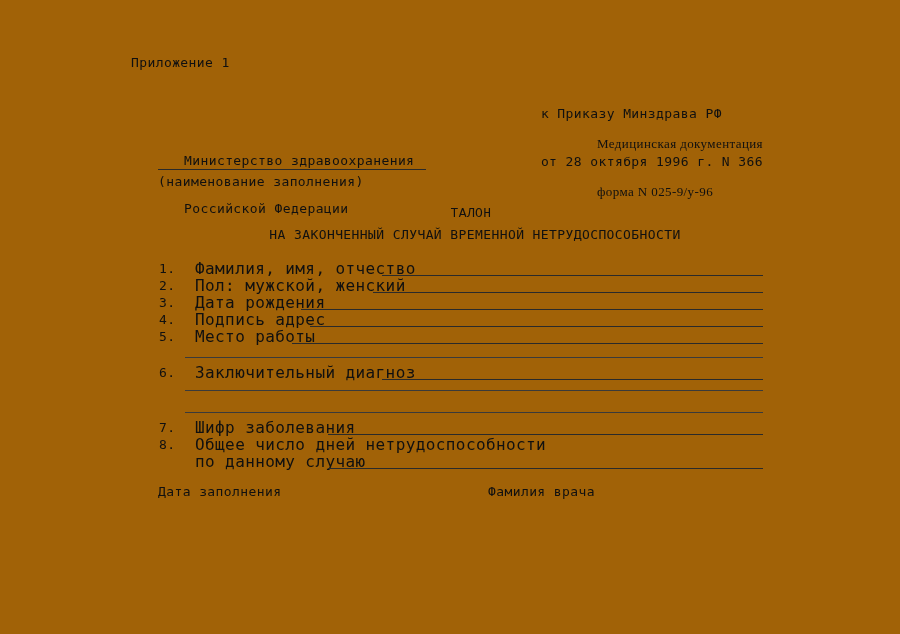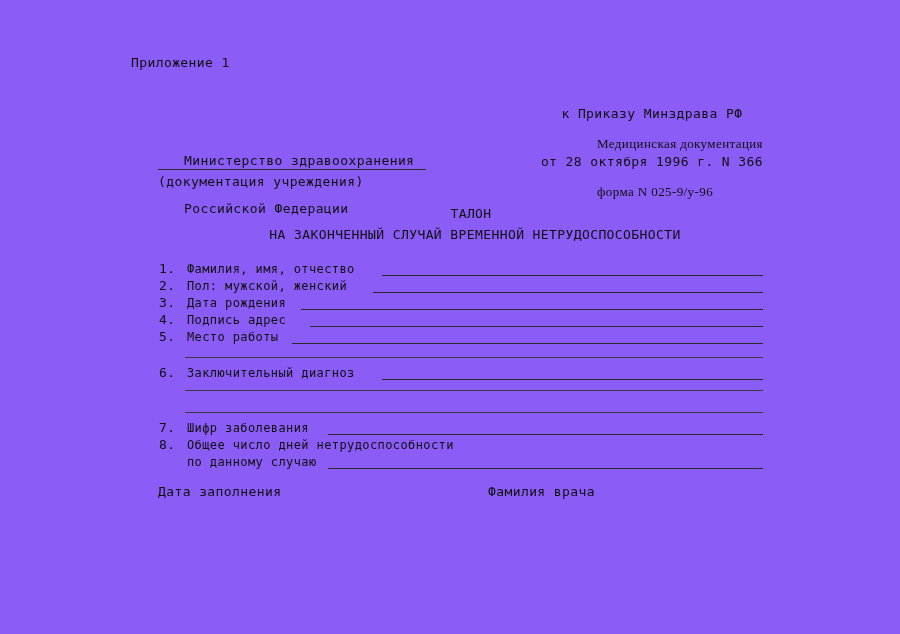--- a/index.html
+++ b/index.html
@@ -14,21 +14,21 @@
     position: relative;
     overflow: hidden;
     font-family: "DejaVu Sans Mono", "Liberation Mono", monospace;
     color: #101010;
     -webkit-font-smoothing: none;
   }
 
   .page {
     position: absolute;
     inset: 0;
-    background: #8b5cf6;
+    background: #a16207;
   }
 
   
   .t {
     position: absolute;
     white-space: pre;
     font-size: 13px;
     line-height: 16px;
     letter-spacing: 0.4px;
     color: #101010;
@@ -42,21 +42,21 @@
     height: 0;
     border-top: 1px solid #2a2a2a;
   }
 
   
   #appendix-label { left: 131px; top: 55px; }
 
   #order-ref {
     right: 137px;
     top: 74px;
-    text-align: center;
+    text-align: left;
   }
   #order-ref .ln { display: block; }
 
   #ministry-block { left: 158px; top: 121px; }
   #ministry-block .ln { display: block; padding-left: 26px; }
 
   #doc-type-block {
     right: 137px;
     top: 104px;
     text-align: left;
@@ -71,20 +71,21 @@
   }
   #institution-caption { left: 158px; top: 174px; }
 
   
   #form-title {
     left: 4px;
     right: 0;
     top: 206px;
     text-align: center;
     padding-left: 38px;
+    font-family: Liberation Mono, monospace;
   }
   #form-subtitle {
     left: 0;
     right: 0;
     top: 227px;
     text-align: center;
     padding-left: 22px;
     margin-left: 28px;
   }
 
@@ -98,24 +99,24 @@
     position: absolute;
     left: 0;
     top: 0;
     white-space: pre;
     font-size: 13px;
     line-height: 16px;
     letter-spacing: 0.4px;
   }
   .field-row .lbl {
     position: absolute;
-    left: 28px;
+    left: 36px;
     top: 0;
     white-space: pre;
-    font-size: 12px;
+    font-size: 16px;
     line-height: 16px;
     letter-spacing: 0.4px;
     text-align: right;
   }
   
   .field-row .fill {
     position: absolute;
     top: 14px;
     height: 0;
     border-top: 1px solid #2a2a2a;
@@ -151,21 +152,21 @@
     <span class="ln">Министерство здравоохранения</span>
     <span class="ln">Российской Федерации</span>
   </div>
 
   <div class="t right" id="doc-type-block">
     <span class="ln">Медицинская документация</span>
     <span class="ln">форма N 025-9/у-96</span>
   </div>
 
   <div class="rule" id="institution-rule"></div>
-  <div class="t" id="institution-caption">(документация учреждения)</div>
+  <div class="t" id="institution-caption">(наименование заполнения)</div>
 
   <div class="t center" id="form-title">ТАЛОН</div>
   <div class="t center" id="form-subtitle">НА ЗАКОНЧЕННЫЙ СЛУЧАЙ ВРЕМЕННОЙ НЕТРУДОСПОСОБНОСТИ</div>
 
   <div class="field-row" style="top:261px; right:137px;">
     <span class="num">1.</span>
     <span class="lbl">Фамилия, имя, отчество</span>
     <span class="fill" style="left:223px;"></span>
   </div>
 

